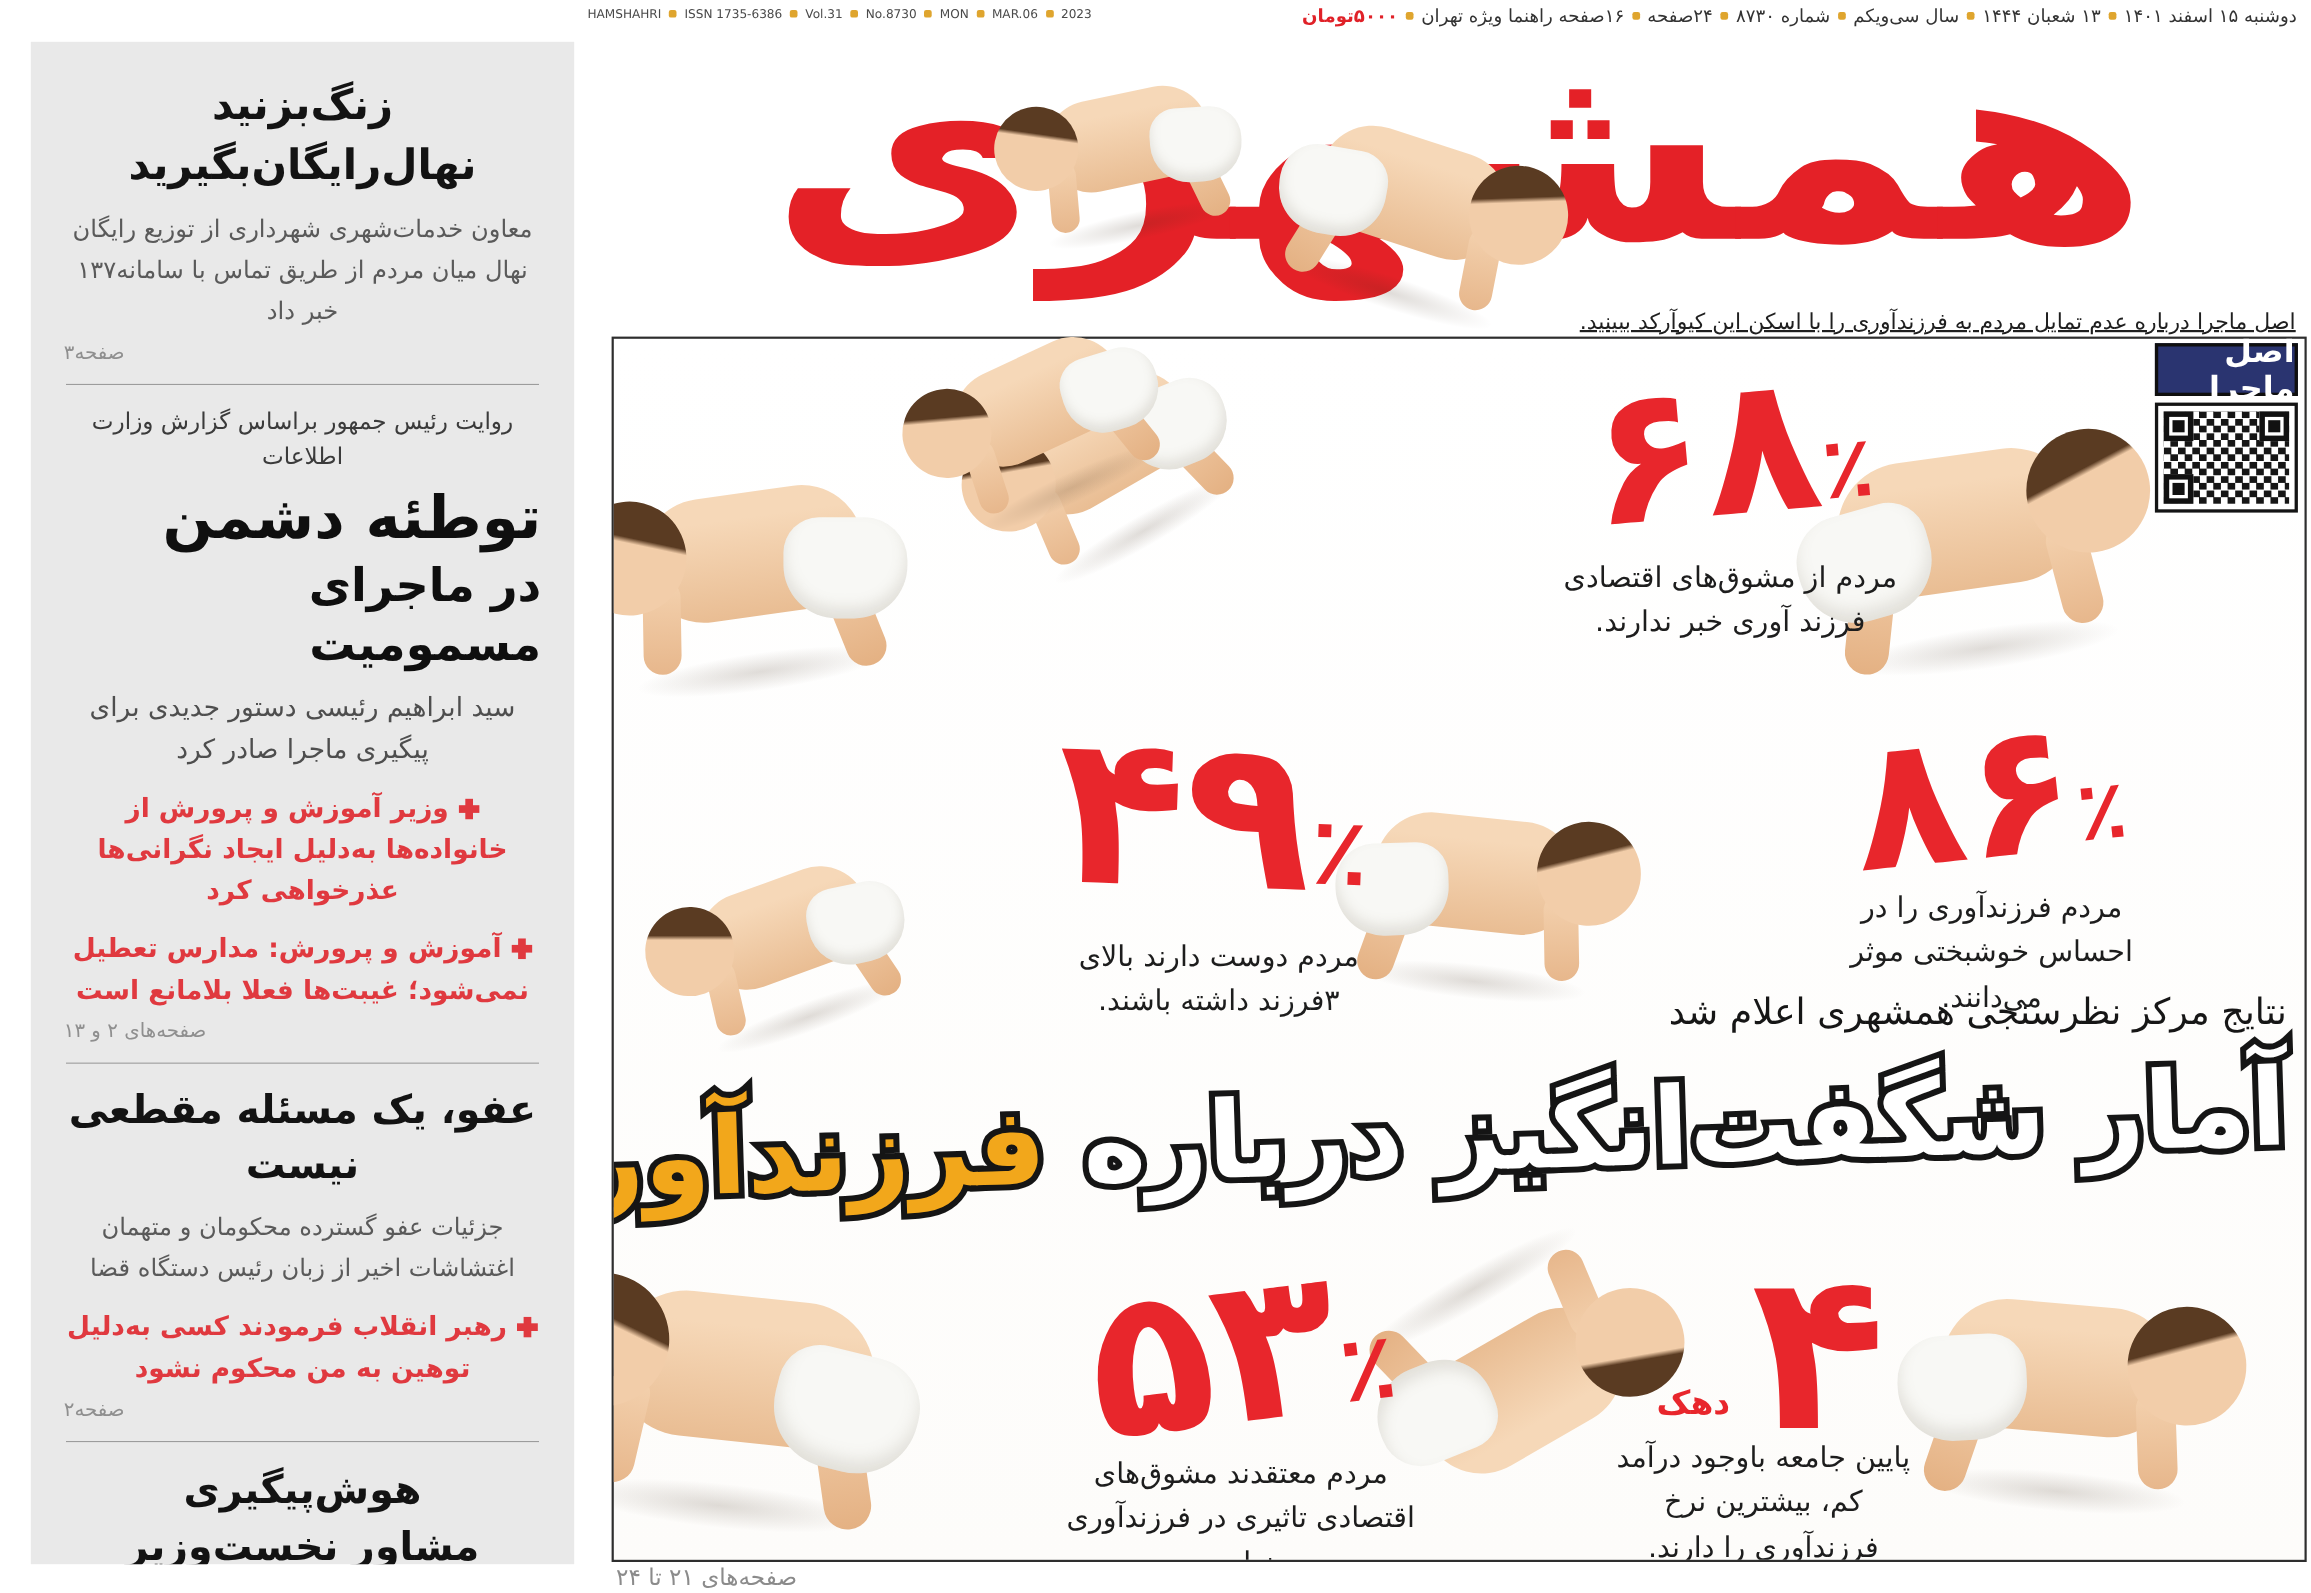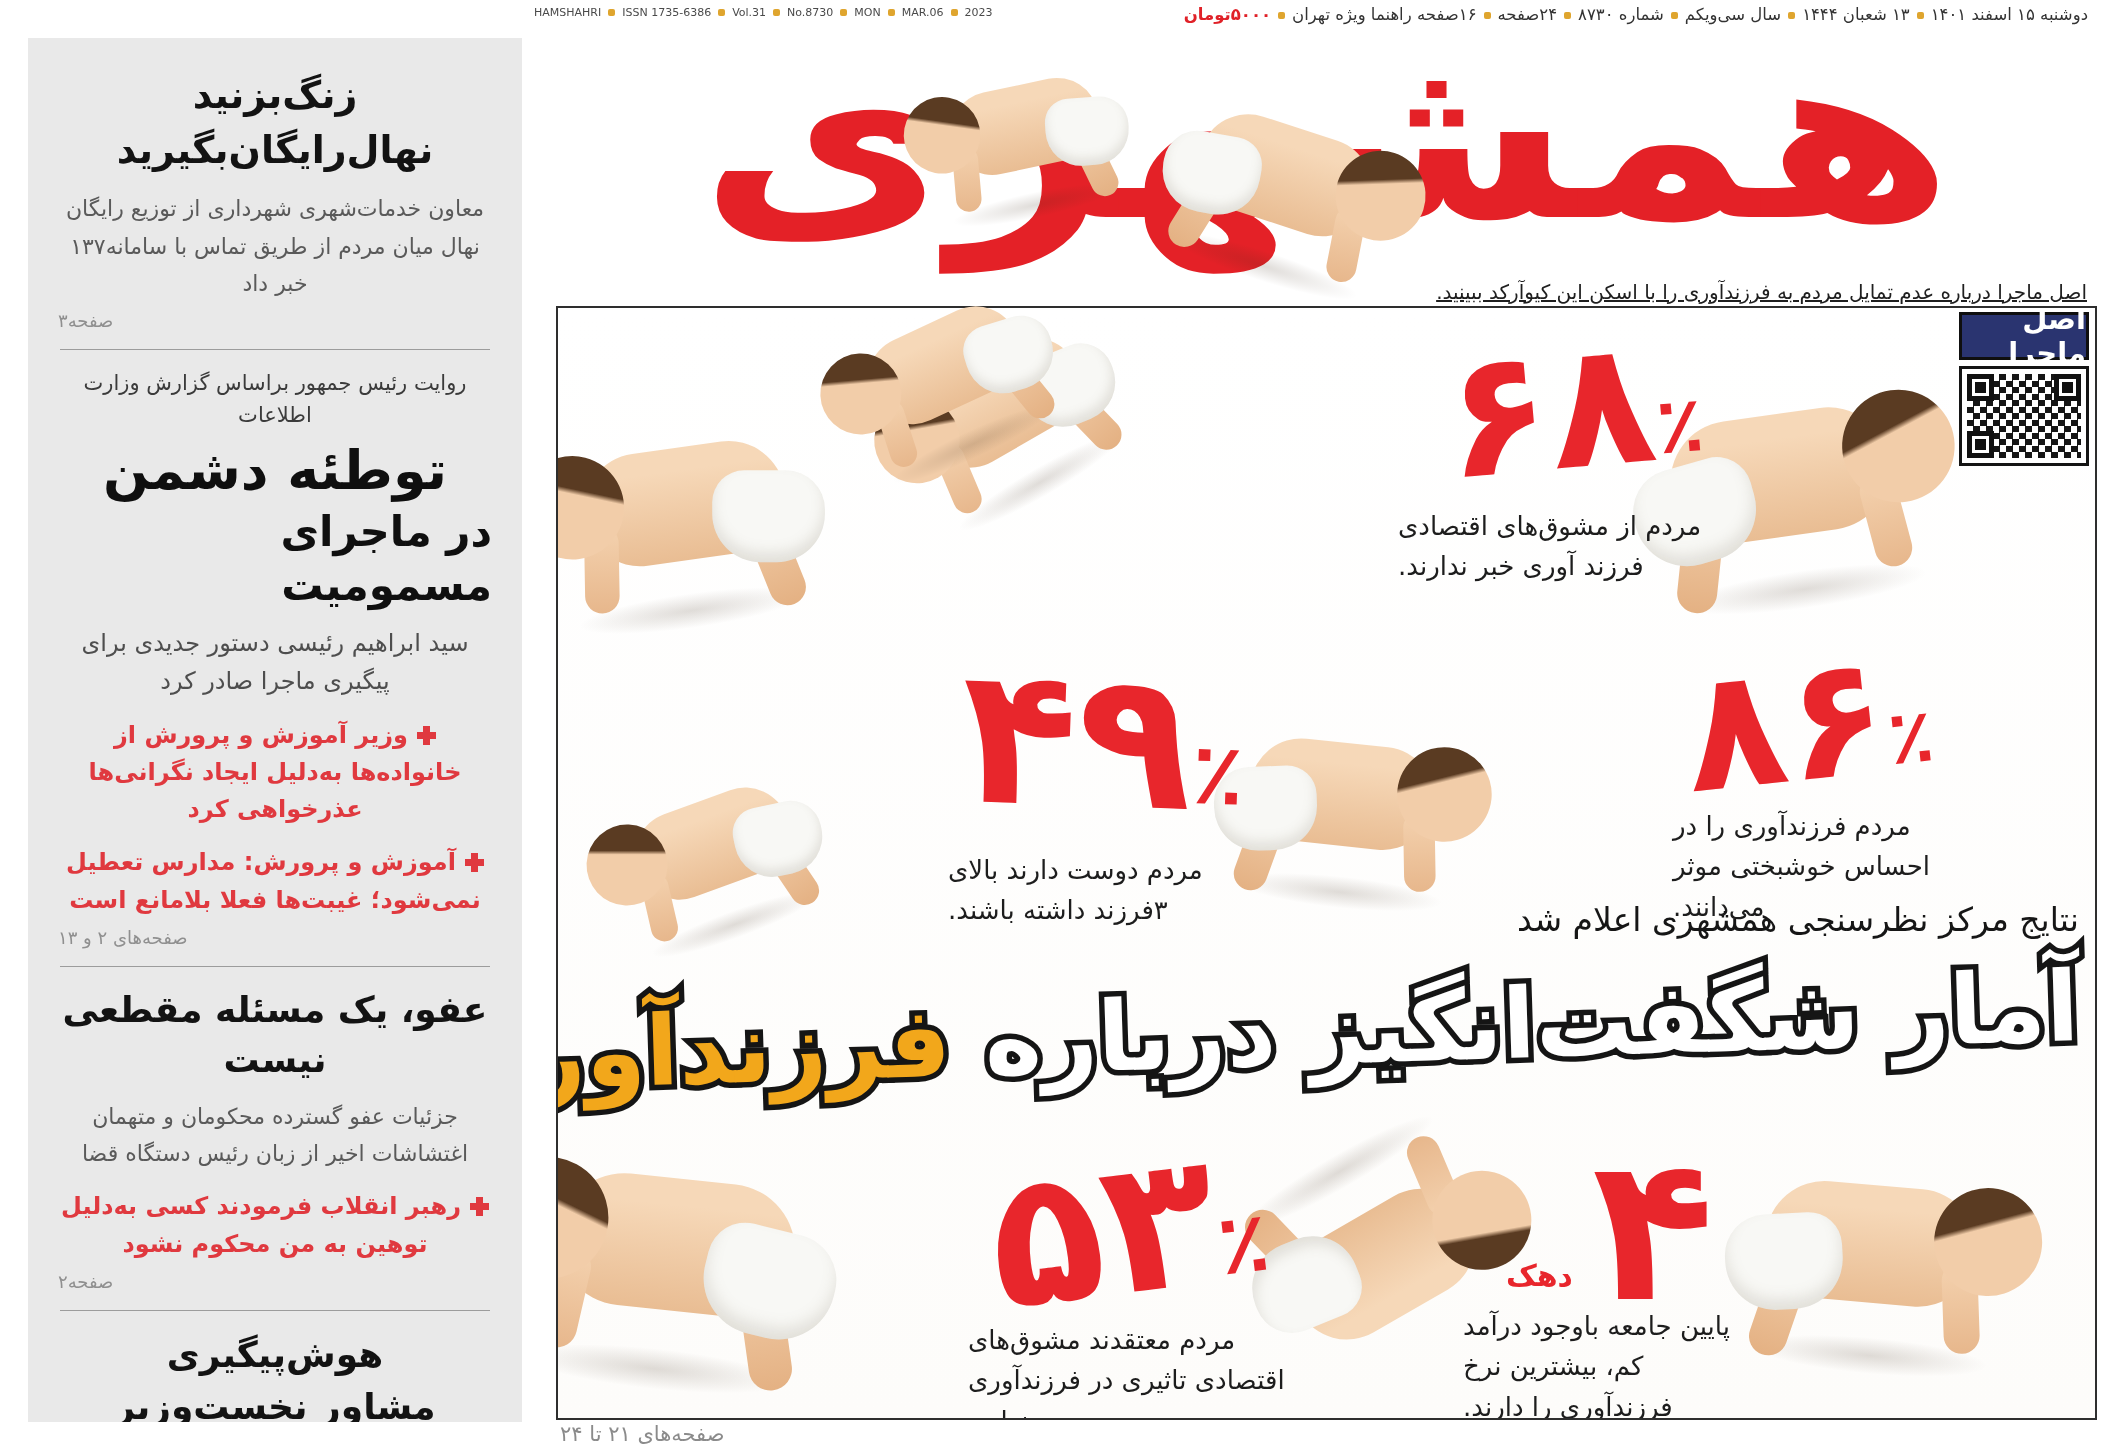--- a/index.html
+++ b/index.html
@@ -15,21 +15,21 @@
   .masthead h1{margin:0;direction:rtl;font-size:232px;line-height:1.12;font-weight:bold;color:#e42127;
                transform:scaleX(1.18);transform-origin:center;}
   
   .sidebar{position:absolute;left:28px;top:38px;width:494px;height:1384px;background:#e9e9e9;
            box-sizing:border-box;padding:30px 30px 20px;direction:rtl;z-index:50;overflow:hidden;}
   .s1-title{font-size:38px;font-weight:bold;color:#131313;text-align:center;line-height:1.45;}
   .s-body{font-size:22px;color:#5a5a5a;text-align:center;line-height:1.7;margin-top:12px;}
   .s-page{font-size:18px;color:#8f8f8f;text-align:left;margin-top:8px;}
   .s-div{border-top:1.5px solid #9c9c9c;margin:18px 2px;}
   .s2-kicker{font-size:21px;color:#3b3b3b;text-align:center;line-height:1.5;}
-  .s2-title1{font-size:54px;font-weight:bold;color:#0f0f0f;text-align:center;line-height:1.25;margin-top:6px;}
+  .s2-title1{font-size:54px;font-weight:bold;color:#0f0f0f;text-align:right;line-height:1.25;margin-top:6px;}
   .s2-title2{font-size:42px;font-weight:bold;color:#0f0f0f;text-align:right;line-height:1.3;}
   .s2-body{font-size:24px;color:#4e4e4e;text-align:center;line-height:1.6;margin-top:10px;}
   .s-bullet{font-size:24px;font-weight:bold;color:#e0393f;text-align:center;line-height:1.55;margin-top:16px;}
   .plus-icon{display:inline-block;width:19px;height:19px;margin-left:9px;vertical-align:-2px;border-radius:2px;
        background:linear-gradient(#e0393f,#e0393f) center/7px 19px no-repeat,
                   linear-gradient(#e0393f,#e0393f) center/19px 7px no-repeat;}
   .s3-title{font-size:36px;font-weight:bold;color:#131313;text-align:center;line-height:1.4;}
   .s4-title{font-size:36px;font-weight:bold;color:#131313;text-align:center;line-height:1.45;}
   
   .qr-note{position:absolute;right:14px;top:280px;direction:rtl;font-size:20px;color:#1f1f1f;z-index:30;text-decoration:underline;}
@@ -42,21 +42,21 @@
              direction:rtl;z-index:25;box-sizing:border-box;}
   .qr-box{position:absolute;right:6px;top:58px;width:130px;height:100px;background:#fff;border:3px solid #141414;
           box-sizing:border-box;padding:5px;z-index:25;}
   .qr-grid{position:relative;width:100%;height:100%;
            background:repeating-conic-gradient(#161616 0 25%,transparent 0 50%) 0 0/13px 13px;}
   .qr-eye{position:absolute;width:27px;height:27px;background:#fff;border:5px solid #111;box-sizing:border-box;}
   .qr-eye-dot{position:absolute;inset:3px;background:#111;}
   
   .stat-num{position:absolute;direction:rtl;font-weight:bold;color:#e8262c;line-height:1;white-space:nowrap;z-index:20;text-align:center;}
   .stat-num .pct{font-size:45%;vertical-align:6px;}
-  .stat-cap{position:absolute;direction:rtl;font-size:26px;color:#1d1d1d;text-align:left;line-height:1.55;z-index:20;}
+  .stat-cap{position:absolute;direction:rtl;font-size:26px;color:#1d1d1d;text-align:center;line-height:1.55;z-index:20;}
   .dehk-label{position:absolute;direction:rtl;font-size:30px;font-weight:bold;color:#e8262c;z-index:20;}
   .kicker{position:absolute;right:16px;top:592px;direction:rtl;font-size:33px;color:#161616;z-index:20;}
   
   .headline{position:absolute;right:16px;top:634px;z-index:21;transform:rotate(-1.8deg);transform-origin:right center;height:150px;}
   .hl-line{white-space:nowrap;direction:rtl;font-weight:bold;font-size:97px;line-height:1.35;}
   .hl-stroke{position:absolute;right:0;top:0;-webkit-text-stroke:11px #151515;color:transparent;}
   .hl-fill{position:relative;}
   .hl-white{color:#ffffff;}
   .hl-orange{color:#f2a71b;}
   

